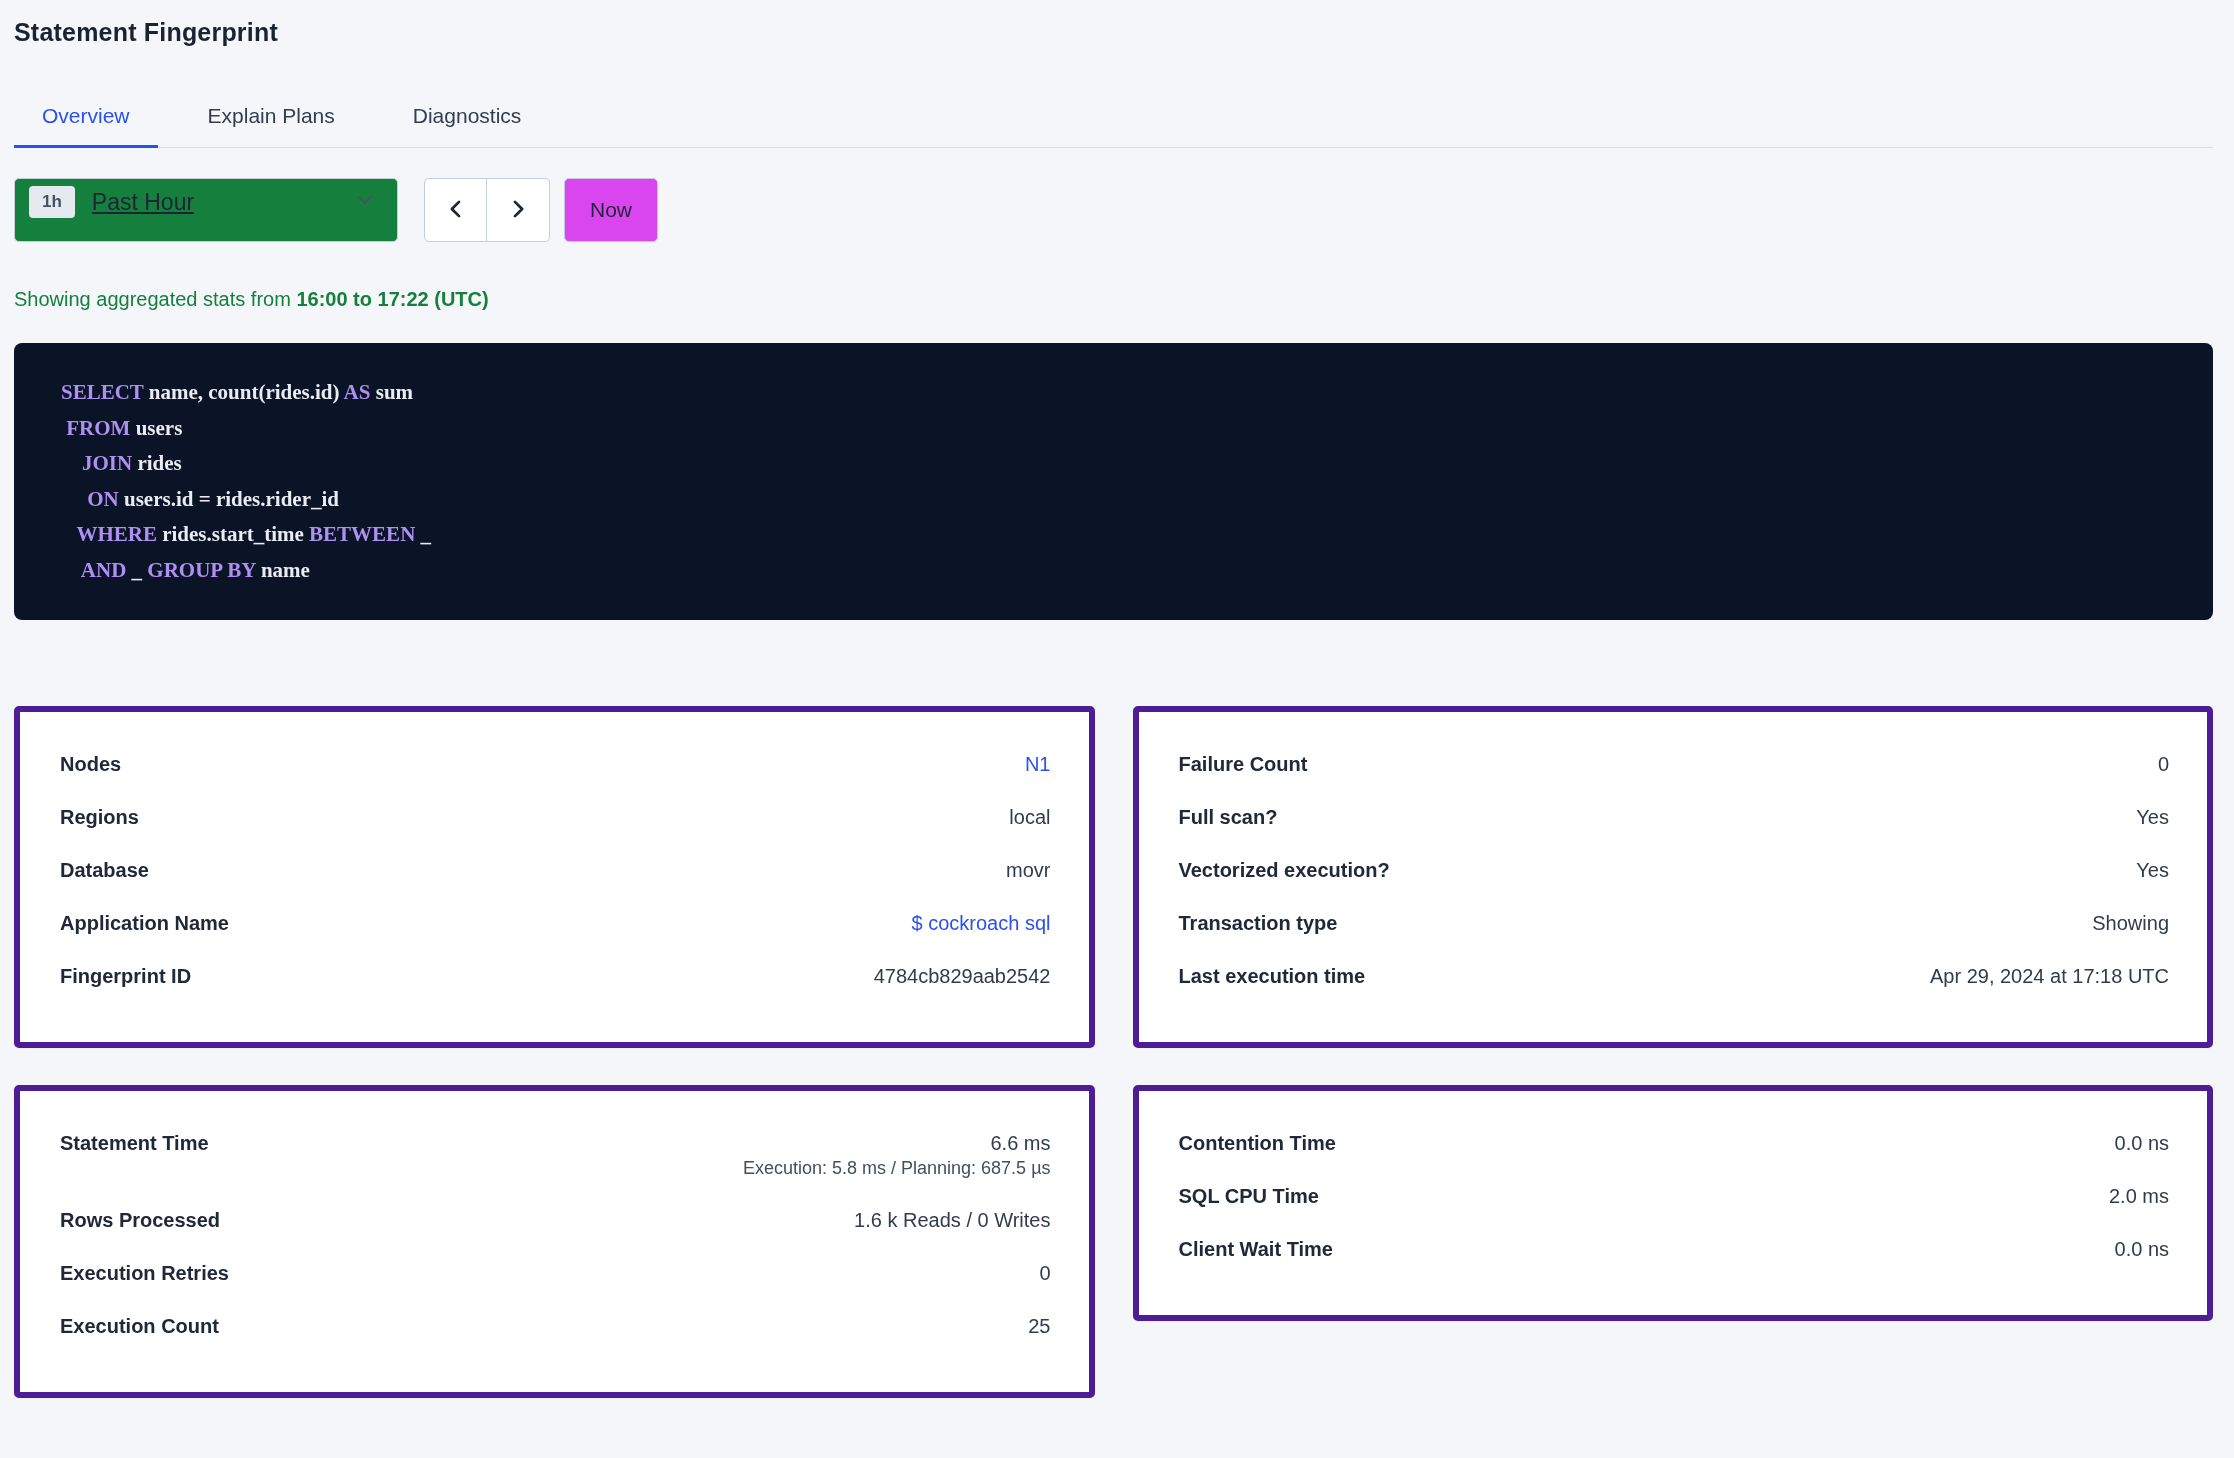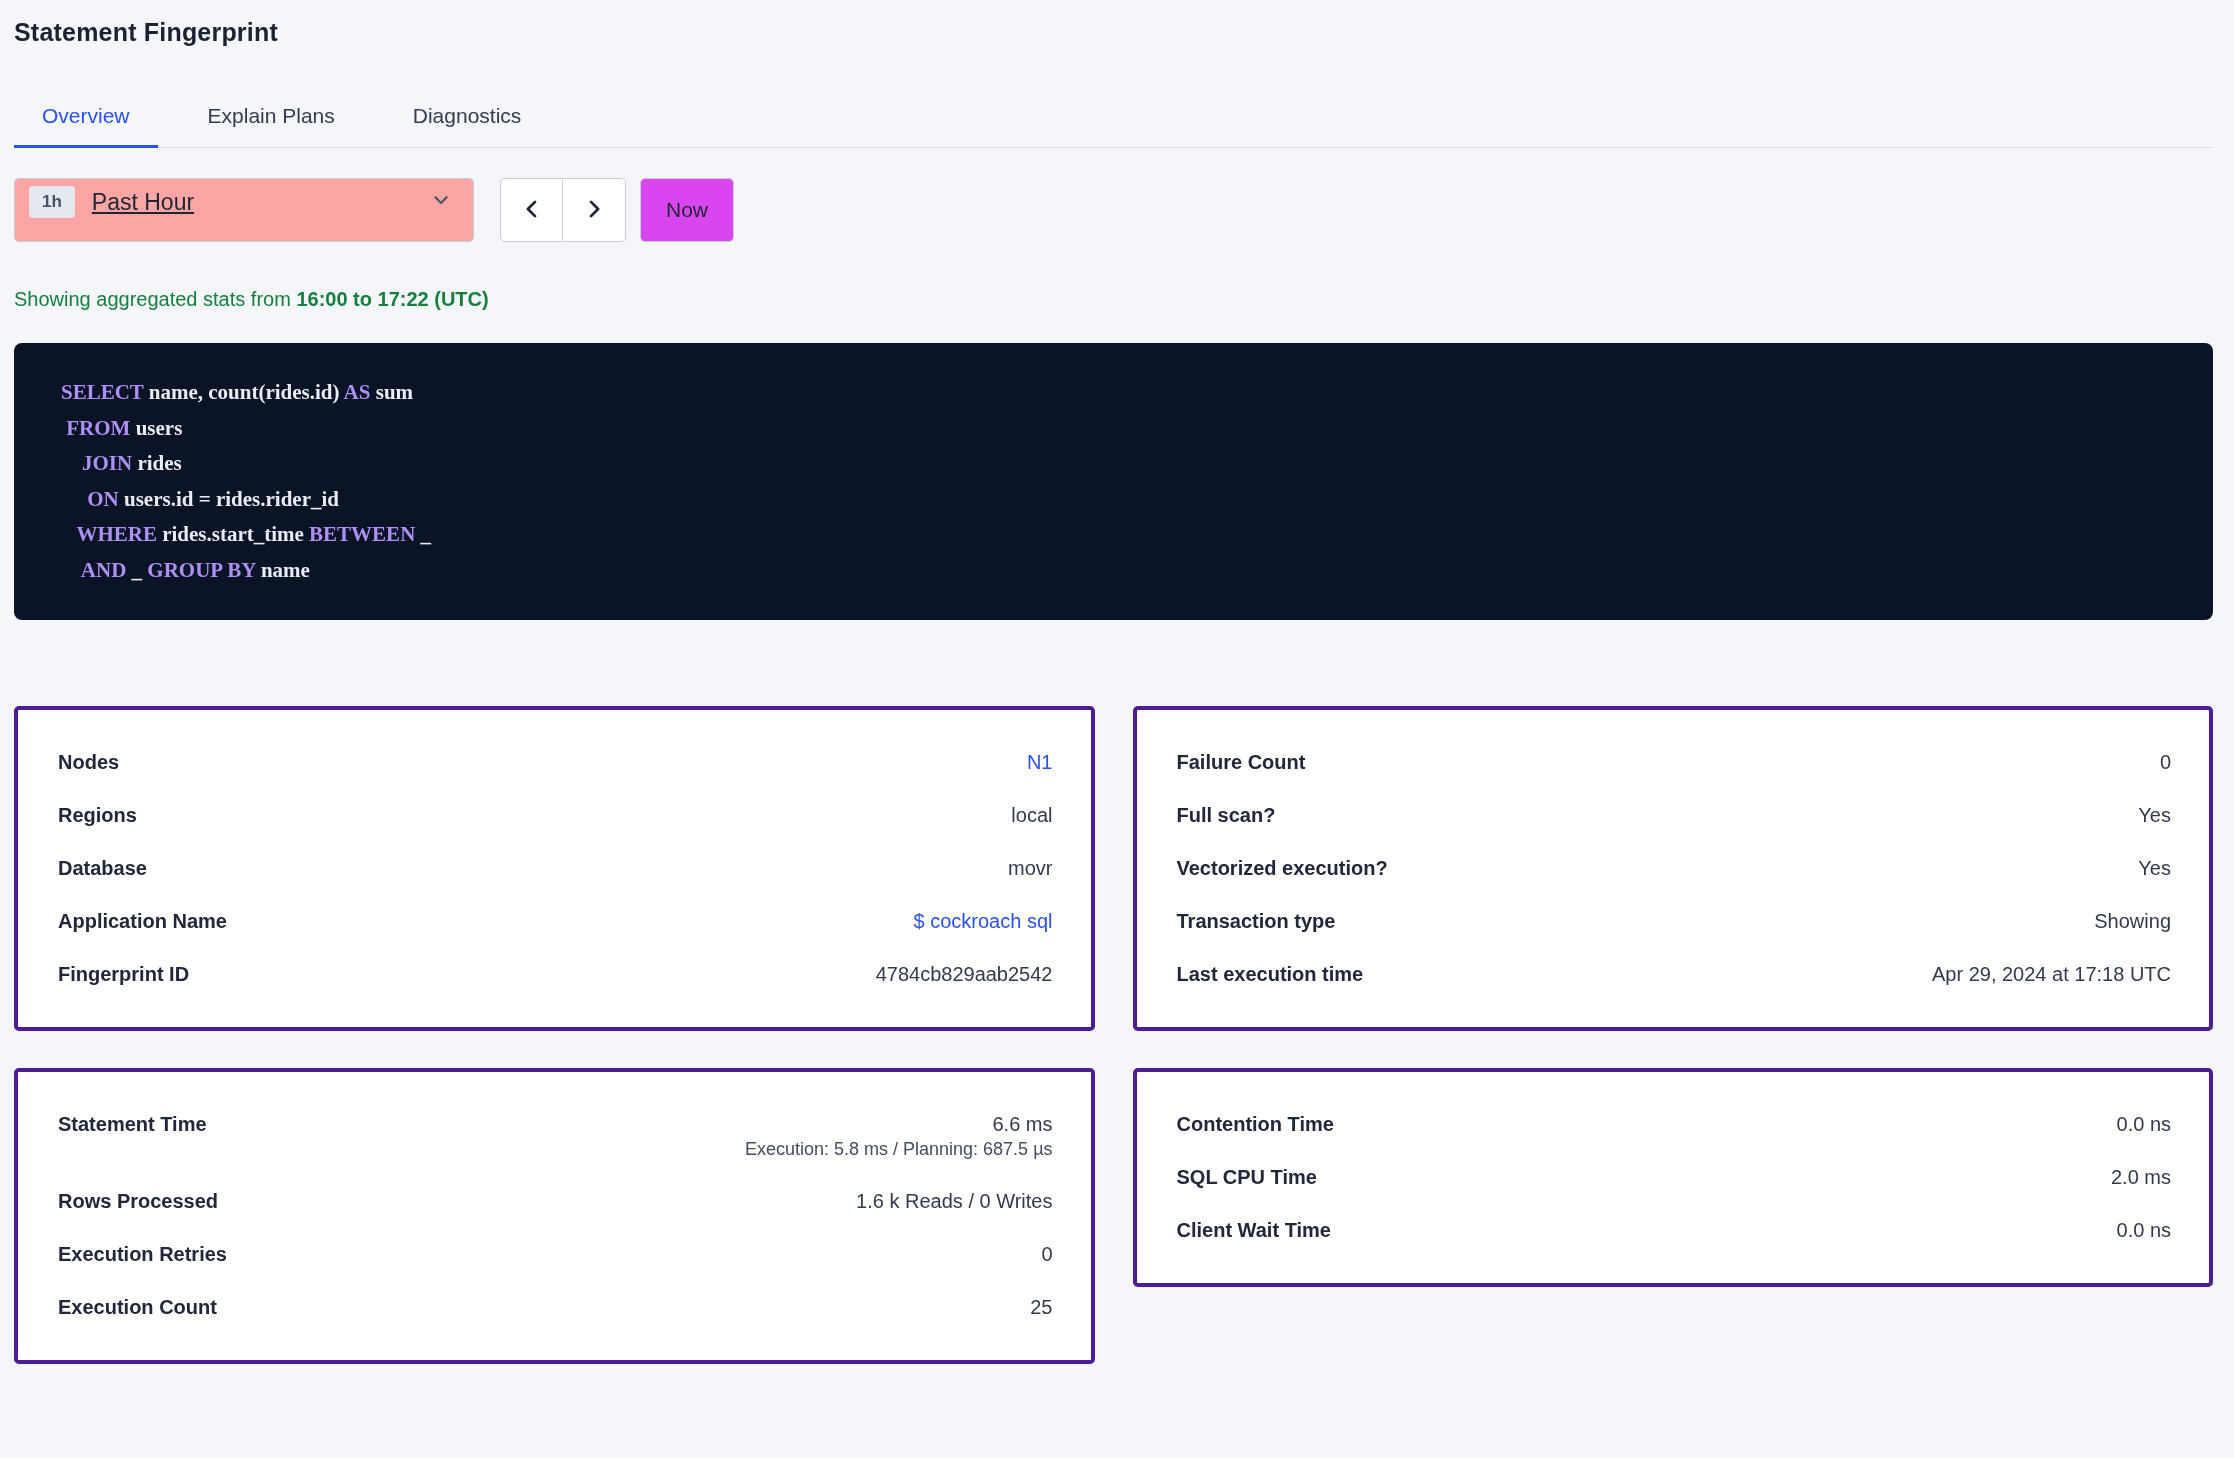--- a/index.html
+++ b/index.html
@@ -19,21 +19,21 @@
     padding:0 28px; height:62px; display:flex; align-items:center;
     font-size:21px; color:#333d4e; cursor:pointer; position:relative; margin-right:22px;
   }
   .tab.active { color:#2a51f0; }
   .tab.active::after {
     content:""; position:absolute; left:0; right:0; bottom:-1px; height:3px; background:#2a51f0;
   }
 
   .controls { display:flex; align-items:center; margin-top:30px; }
   .range-select {
-    width:460px; height:64px; background:#fca5a5; border:1px solid #c6cdd8; border-radius:5px;
+    width:384px; height:64px; background:#15803d; border:1px solid #c6cdd8; border-radius:5px;
     display:flex; align-items:center; padding:0 22px 16px 14px; cursor:pointer;
   }
   .interval-badge {
     background:#e4e9ef; border-radius:4px; padding:6px 13px; font-size:17px; font-weight:700;
     color:#475264; margin-right:17px;
   }
   .range-label { font-size:23px; color:#1e2635; flex:1;text-decoration:underline; }
   .arrow-group { display:flex; margin-left:26px; }
   .arrow-btn {
     width:63px; height:64px; background:#fff; border:1px solid #c6cdd8;
@@ -55,22 +55,22 @@
     font-family:Liberation Serif, serif; font-size:21px; line-height:35.5px; font-weight:700;
   }
   .sql-line { white-space:pre; }
   .kw { color:#ae8ff2; }
   .pl { color:#e9edf3; }
 
   .cards-grid { display:grid; grid-template-columns:1fr 1fr; column-gap:38px; align-items:start; }
   .cards-grid.row1 { margin-top:86px; }
   .cards-grid.row2 { margin-top:37px; }
   .card {
-    background:#fff; border:4px solid #4c1d95; border-radius:5px;
-    padding:26px 38px 26px 40px; box-shadow:0 1px 2px rgba(16,30,54,.04);
+    background:#fff; border:6px solid #4c1d95; border-radius:5px;
+    padding:26px 38px 39px 40px; box-shadow:0 1px 2px rgba(16,30,54,.04);
   }
   .row { display:flex; justify-content:space-between; align-items:baseline; padding:15px 0; }
   .row-label { font-size:20px; font-weight:700; color:#20283a; }
   .row-value-wrap { text-align:right; }
   .row-value { font-size:20px; color:#323b4d; }
   a.row-value.link { color:#2a51f0; text-decoration:none; cursor:pointer; }
   .row-sub { font-size:18px; color:#444e60; margin-top:3px; }
 </style>
 </head>
 <body>

